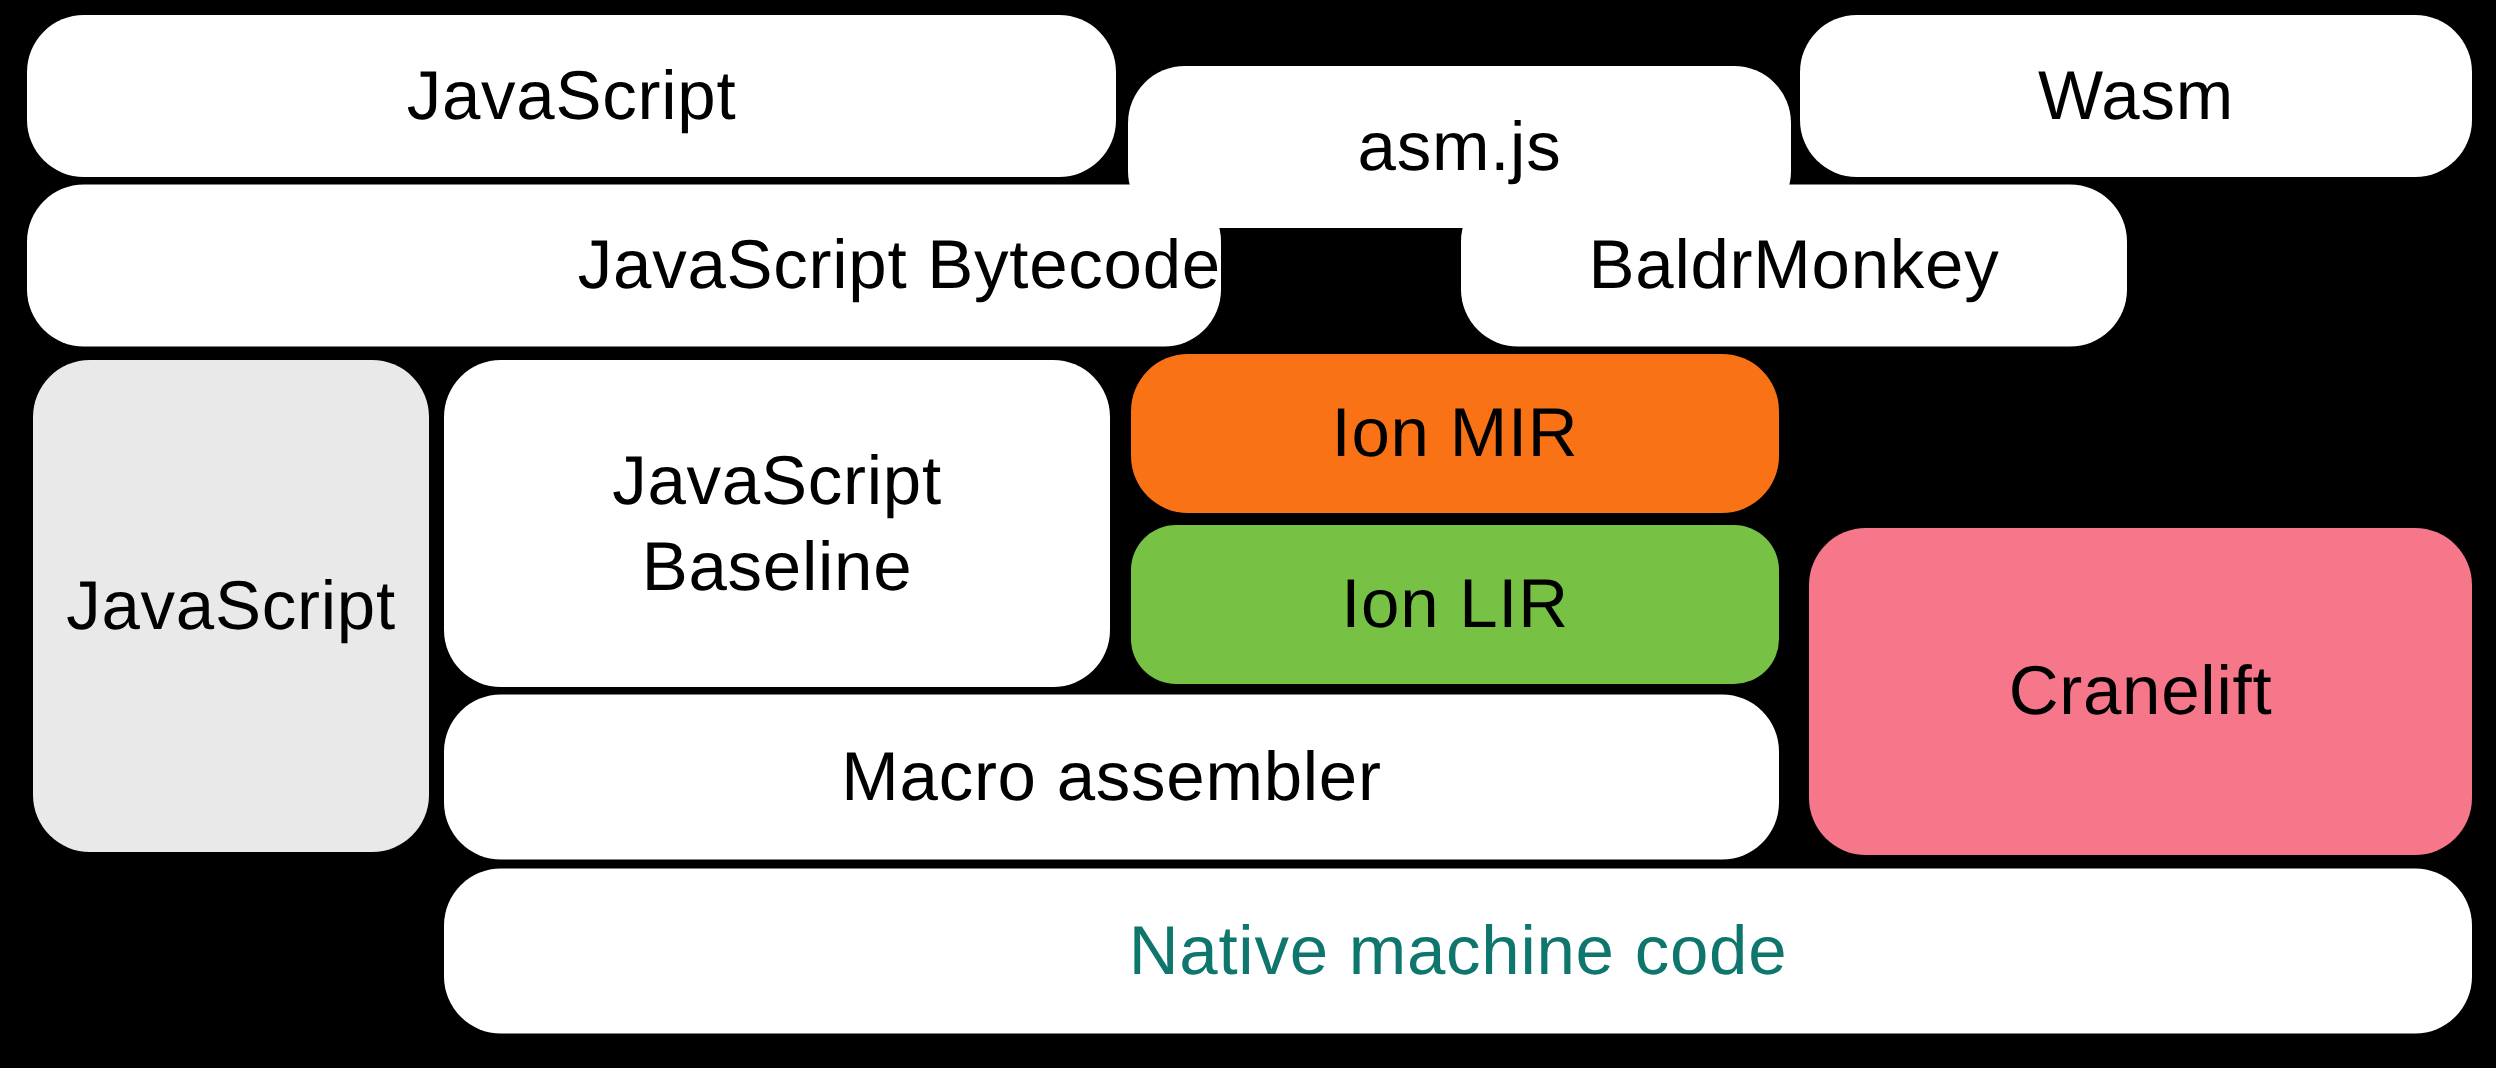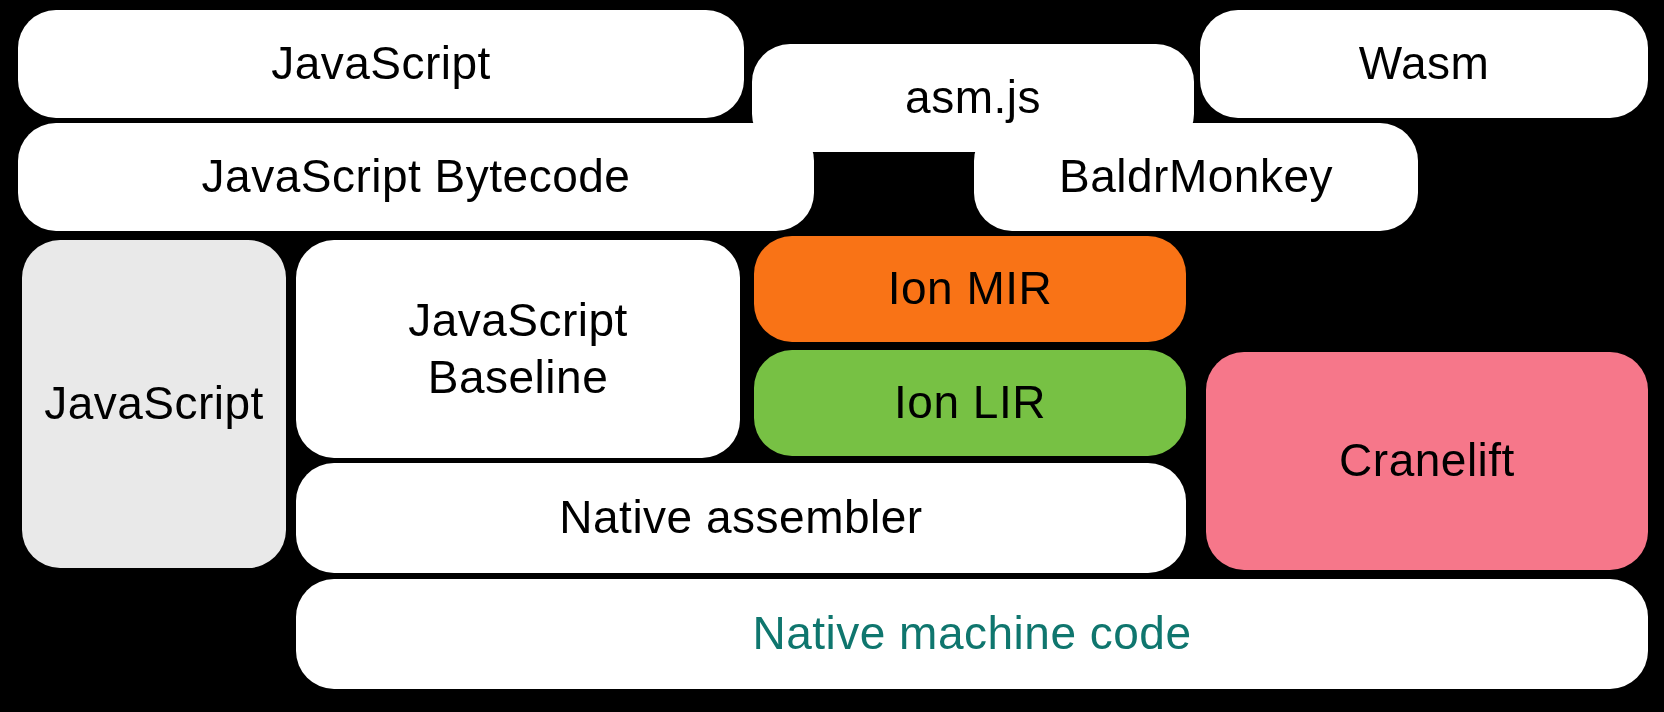--- a/index.html
+++ b/index.html
@@ -38,41 +38,41 @@
 <div id="canvas" style="background: rgb(0, 0, 0);">
     <div class="box" style="left: 18px; top: 10px; width: 726px; height: 108px; background: rgb(255, 255, 255);">
       <span class="box-label" style="color: rgb(0, 0, 0);">JavaScript</span>
     </div>
     <div class="box" style="left: 752px; top: 10px; width: 442px; height: 108px; background: rgb(255, 255, 255); margin-top: 34px;">
       <span class="box-label" style="color: rgb(0, 0, 0);">asm.js</span>
     </div>
     <div class="box" style="left: 1200px; top: 10px; width: 448px; height: 108px; background: rgb(255, 255, 255);">
       <span class="box-label" style="color: rgb(0, 0, 0);">Wasm</span>
     </div>
-    <div class="box" style="left: 18px; top: 123px; width: 796px; height: 108px; background: rgb(255, 255, 255);">
+    <div class="box" style="left: 18px; top: 123px; width: 796px; height: 108px; background: rgb(255, 255, 255); justify-content: flex-end;">
       <span class="box-label" style="color: rgb(0, 0, 0);">JavaScript Bytecode</span>
     </div>
     <div class="box" style="left: 974px; top: 123px; width: 444px; height: 108px; background: rgb(255, 255, 255);">
       <span class="box-label" style="color: rgb(0, 0, 0);">BaldrMonkey</span>
     </div>
     <div class="box" style="left: 22px; top: 240px; width: 264px; height: 328px; background: rgb(233, 233, 233);">
       <span class="box-label" style="color: rgb(0, 0, 0);">JavaScript</span>
     </div>
     <div class="box" style="left: 296px; top: 240px; width: 444px; height: 218px; background: rgb(255, 255, 255);">
       <span class="box-label" style="color: rgb(0, 0, 0);">JavaScript
 Baseline</span>
     </div>
     <div class="box" style="left: 754px; top: 236px; width: 432px; height: 106px; background: #f97316;">
       <span class="box-label" style="color: rgb(0, 0, 0);">Ion MIR</span>
     </div>
-    <div class="box" style="left: 754px; top: 350px; width: 432px; height: 106px; background: rgb(119, 193, 68);">
+    <div class="box" style="left: 754px; top: 350px; width: 432px; height: 106px; background: rgb(119, 193, 68); border-radius: 30px;">
       <span class="box-label" style="color: rgb(0, 0, 0);">Ion LIR</span>
     </div>
     <div class="box" style="left: 1206px; top: 352px; width: 442px; height: 218px; background: rgb(246, 119, 138);">
       <span class="box-label" style="color: rgb(0, 0, 0);">Cranelift</span>
     </div>
     <div class="box" style="left: 296px; top: 463px; width: 890px; height: 110px; background: rgb(255, 255, 255);">
-      <span class="box-label" style="color: rgb(0, 0, 0);">Native assembler</span>
+      <span class="box-label" style="color: rgb(0, 0, 0);">Macro assembler</span>
     </div>
     <div class="box" style="left: 296px; top: 579px; width: 1352px; height: 110px; background: rgb(255, 255, 255);">
       <span class="box-label" style="color: #0f766e;">Native machine code</span>
     </div>
   </div>
 
 </body></html>

